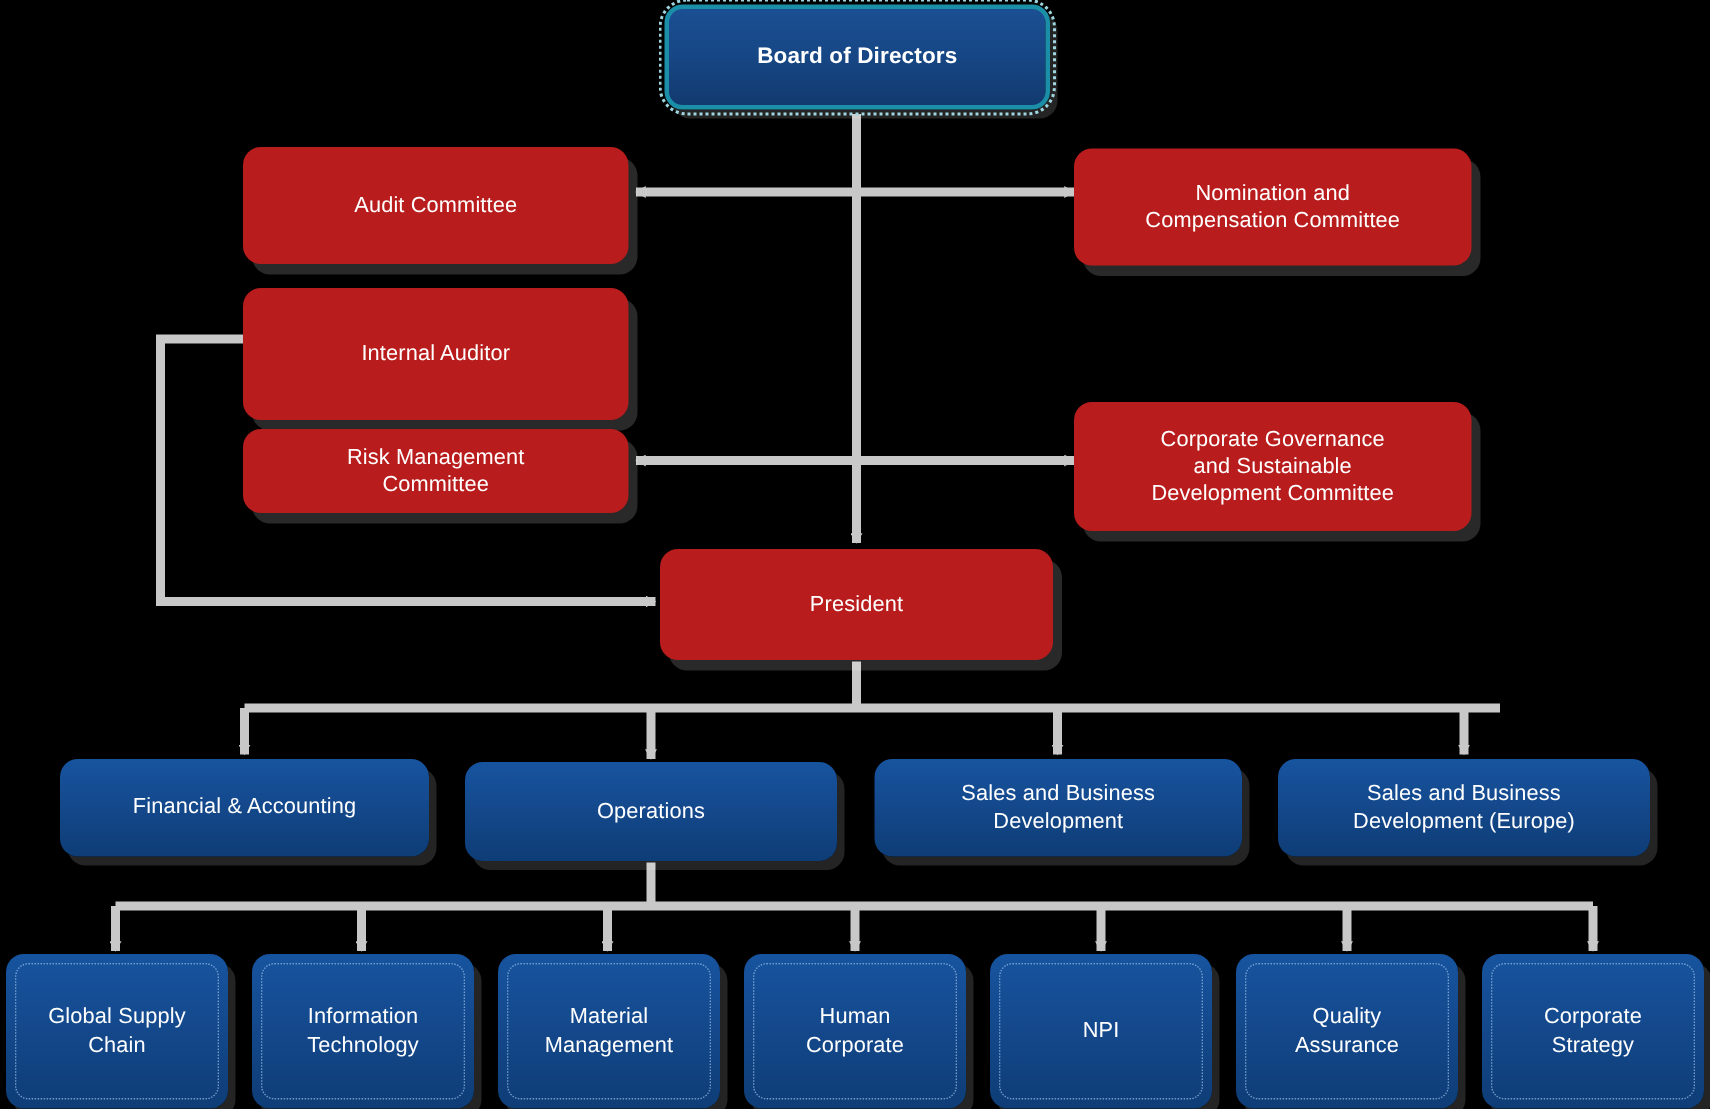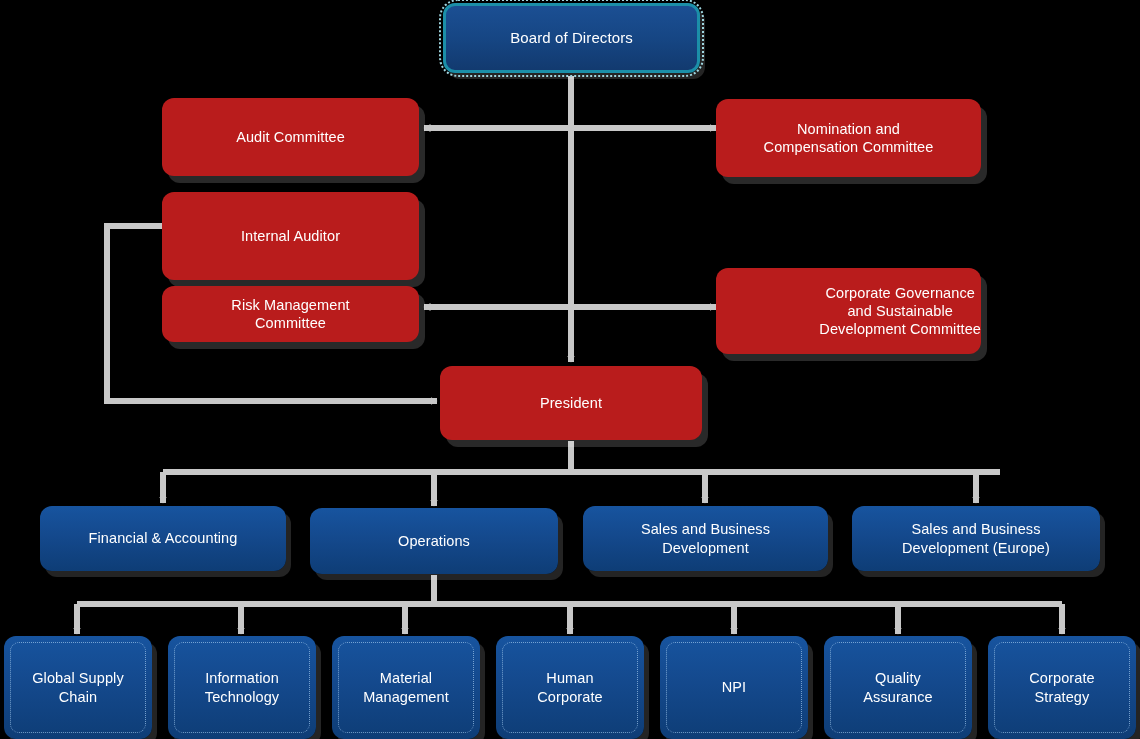--- a/index.html
+++ b/index.html
@@ -22,21 +22,21 @@
   .blue{font-size:14.5px;
         background:linear-gradient(180deg,#17549f 0%,#14498d 45%,#0e3d76 100%);
         box-shadow:5px 6px 0 rgba(255,255,255,.14);}
 
   
   .blue.dotted::after{content:"";position:absolute;left:6px;top:6px;right:6px;bottom:6px;
         border:1px dotted rgba(150,190,230,.75);border-radius:9px;pointer-events:none;}
 
   
   .root{background:linear-gradient(180deg,#1b4f93 0%,#164684 50%,#123a6f 100%);
-        border:3px solid #1b8fa8;font-weight:normal;font-size:15px;
+        border:3px solid #1b8fa8;font-weight:bold;font-size:15px;
         box-shadow:5px 6px 0 rgba(255,255,255,.14);text-align:right;}
   .root::after{content:"";position:absolute;left:-7px;top:-7px;right:-7px;bottom:-7px;
         border:2px dotted #9fd6e0;border-radius:19px;pointer-events:none;}
 </style>
 </head>
 <body>
 
 <div id="stage">
 
   <svg id="wires" viewBox="0 0 1140 739" xmlns="http://www.w3.org/2000/svg">
@@ -97,21 +97,21 @@
     </span>
   </div>
 
   <div class="node teal" style="left:716px;top:99px;width:265px;height:78px;">
     <span>
       <span>Nomination and</span><br>
       <span>Compensation Committee</span>
     </span>
   </div>
 
-  <div class="node teal" style="left:716px;top:268px;width:265px;height:86px;justify-content:flex-end;">
+  <div class="node teal" style="left:716px;top:268px;width:265px;height:86px;">
     <span>
       <span>Corporate Governance</span><br>
       <span>and Sustainable</span><br>
       <span>Development Committee</span>
     </span>
   </div>
 
   <div class="node teal" style="left:440px;top:366px;width:262px;height:74px;">
     <span>President</span>
   </div>

